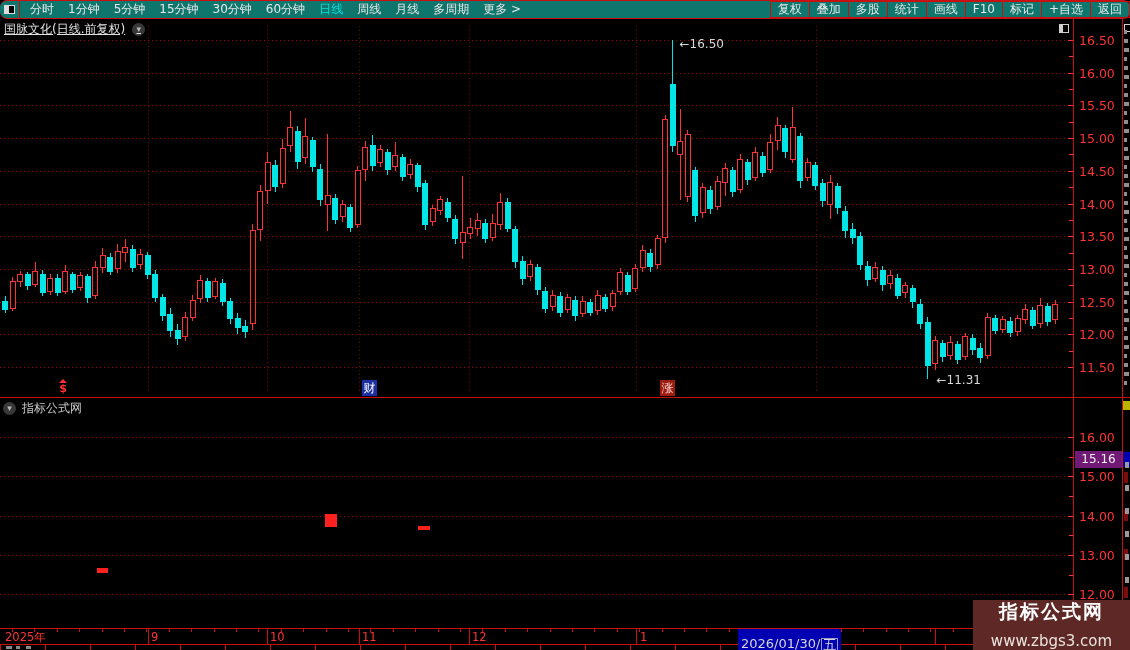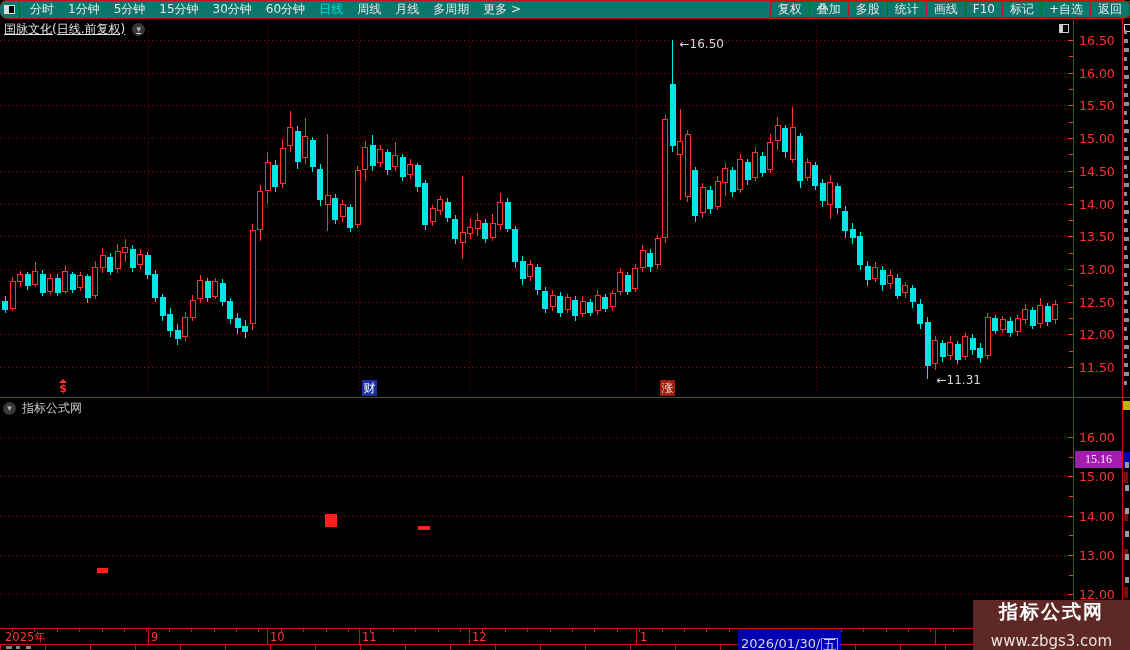--- a/index.html
+++ b/index.html
@@ -37,22 +37,22 @@
   
   .badge{position:absolute;top:380px;height:16px;z-index:4;}
   .badge.blue{width:15px;background:#1b2fa2;color:#ffffff;font-size:12px;line-height:16px;text-align:center;}
   .badge.red{width:15px;background:#9e1b10;color:#f2cfc6;font-size:12px;line-height:16px;text-align:center;}
   .badge.dollar{display:flex;flex-direction:column;align-items:center;width:12px;top:379px;}
   .badge.dollar .tri{width:0;height:0;border-left:4px solid transparent;border-right:4px solid transparent;
     border-bottom:4px solid #ff3030;}
   .badge.dollar .txt{color:#ff3030;font-size:11px;font-weight:bold;line-height:11px;}
 
   
-  .value-box{position:absolute;left:1075px;top:451px;width:47px;height:17px;background:#a21caf;
-    color:#f0f0f0;font-size:12px;line-height:17px;text-align:center;z-index:4;font-family:Liberation Serif, serif;}
+  .value-box{position:absolute;left:1075px;top:451px;width:47px;height:17px;background:#701a75;
+    color:#f0f0f0;font-size:12px;line-height:17px;text-align:center;z-index:4;}
 
   
   .date-highlight{position:absolute;left:738px;top:629px;height:30px;background:#0000b2;color:#d6d6d6;
     font-size:13px;line-height:14px;padding:0 3px;display:flex;align-items:center;z-index:4;white-space:nowrap;}
   .date-highlight .wd{display:inline-block;border:1px solid #9a9ac8;line-height:11px;padding:0 1px;margin-left:1px;}
 
   
   .watermark{position:absolute;left:973px;top:600px;width:157px;height:50px;background:#5d2825;
     display:flex;flex-direction:column;align-items:center;justify-content:space-between;z-index:8;}
   .wm1{color:#ffffff;font-weight:bold;font-size:19px;line-height:23px;letter-spacing:2px;}

